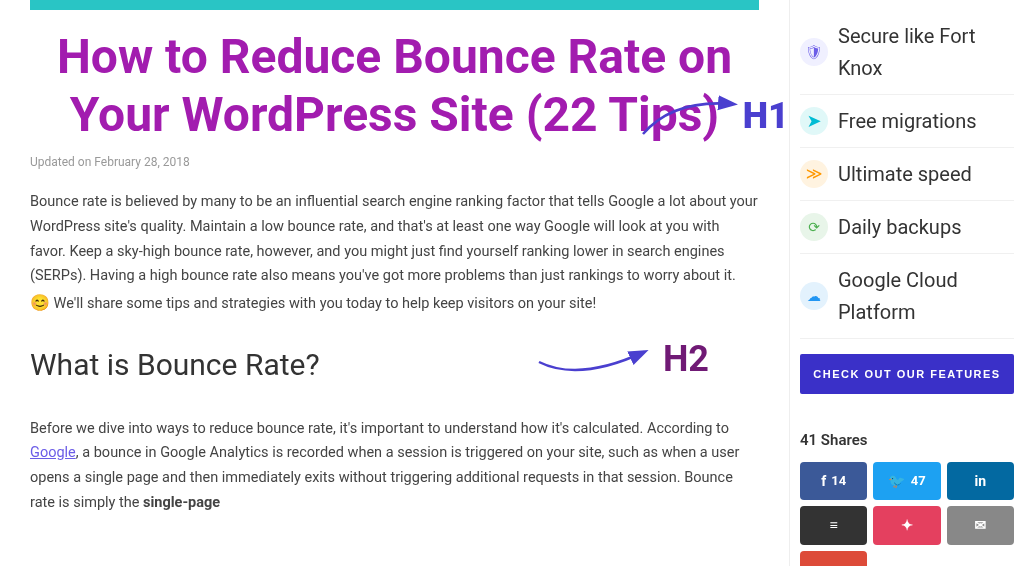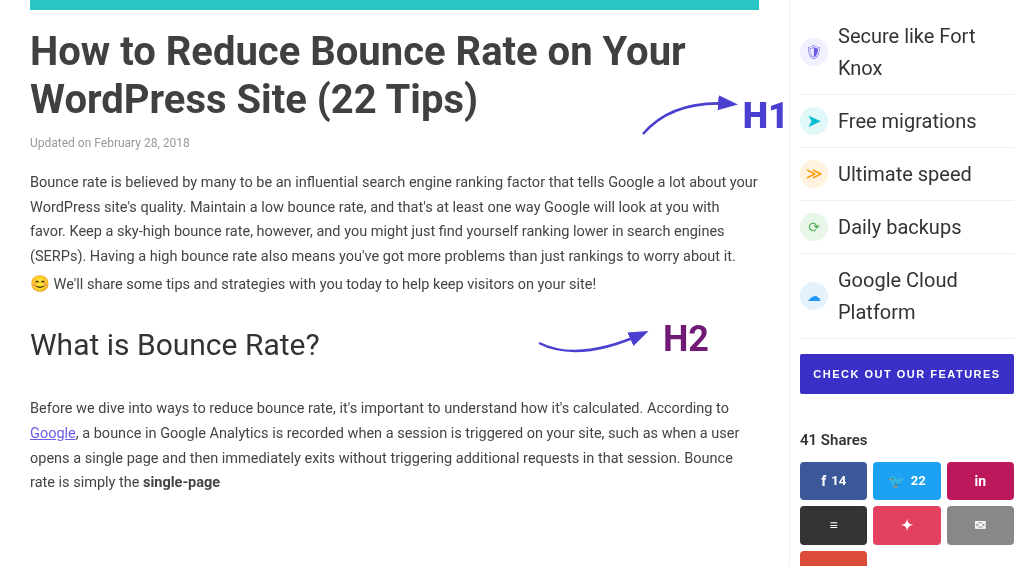--- a/index.html
+++ b/index.html
@@ -19,25 +19,26 @@
       flex: 1;
       padding: 0 30px 20px 30px;
       max-width: 790px;
     }
     .top-bar {
       height: 10px;
       background: #29c5c5;
       margin-bottom: 18px;
     }
     .article-title {
-      font-size: 40px;
-      font-weight: 700;
-      color: #404040;
+      font-size: 48px;
+      font-weight: 700;
+      color: #a21caf;
       line-height: 1.2;
       margin-bottom: 10px;
+      text-align: center;
     }
     .article-date {
       font-size: 12px;
       color: #999;
       margin-bottom: 18px;
     }
     .article-body {
       font-size: 14.5px;
       color: #444;
       line-height: 1.7;
@@ -138,21 +139,21 @@
       border-radius: 4px;
       padding: 8px 5px;
       font-size: 13px;
       font-weight: 700;
       color: #fff;
       cursor: pointer;
       gap: 5px;
     }
     .social-fb { background: #3b5998; }
     .social-tw { background: #1da1f2; }
-    .social-li { background: #be185d; text-align: center; }
+    .social-li { background: #0369a1; text-align: center; }
     .social-buffer { background: #333; }
     .social-sm { background: #e4405f; }
     .social-email { background: #888; }
     .social-gplus { background: #dd4b39; grid-column: 1; }
     .social-btn-icon {
       font-size: 14px;
     }
     .emoji {
       font-size: 16px;
     }
@@ -249,21 +250,21 @@
       <div class="shares-title">41 Shares</div>
       <div class="social-grid">
 
         <div class="social-btn social-fb">
           <span class="social-btn-icon">f</span>
           <span>14</span>
         </div>
 
         <div class="social-btn social-tw">
           <span class="social-btn-icon">🐦</span>
-          <span>22</span>
+          <span>47</span>
         </div>
 
         <div class="social-btn social-li">
           <span class="social-btn-icon">in</span>
         </div>
 
         <div class="social-btn social-buffer">
           <span class="social-btn-icon">≡</span>
         </div>
 

